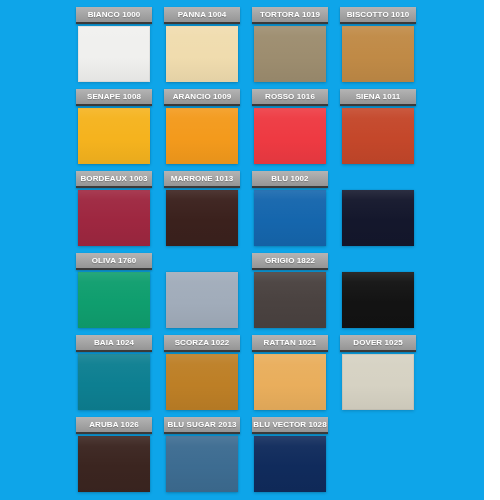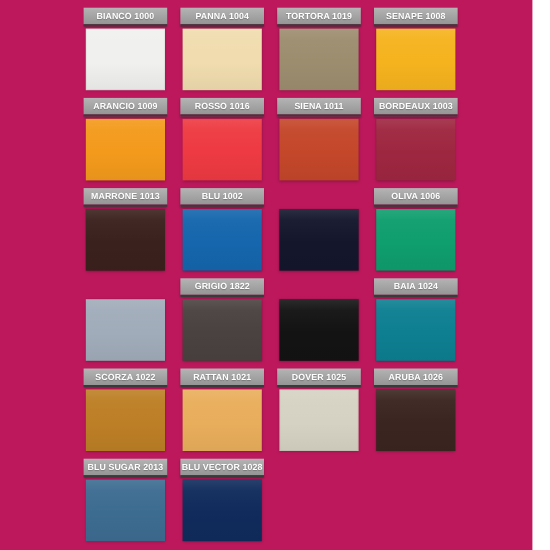--- a/index.html
+++ b/index.html
@@ -12,21 +12,21 @@
     height: 500px;
     background: #ffffff;
     font-family: "Liberation Sans", sans-serif;
     overflow: hidden;
   }
 
   #swatch-chart {
     position: relative;
     width: 484px;
     height: 500px;
-    background: #be185d;
+    background: #0ea5e9;
   }
 
   .swatch-grid {
     position: absolute;
     left: 76px;
     top: 7px;
     width: 352px;
     display: grid;
     grid-template-columns: repeat(4, 76px);
     grid-template-rows: repeat(6, 82px);
@@ -98,20 +98,24 @@
       </div>
       <div class="swatch">
         <div class="swatch-label">PANNA 1004</div>
         <div class="swatch-color" style="background-color: rgb(240, 220, 174);"></div>
       </div>
       <div class="swatch">
         <div class="swatch-label">TORTORA 1019</div>
         <div class="swatch-color" style="background-color: rgb(157, 141, 111);"></div>
       </div>
       <div class="swatch">
+        <div class="swatch-label">BISCOTTO 1010</div>
+        <div class="swatch-color" style="background-color: rgb(192, 138, 70);"></div>
+      </div>
+      <div class="swatch">
         <div class="swatch-label">SENAPE 1008</div>
         <div class="swatch-color" style="background-color: rgb(245, 179, 30);"></div>
       </div>
       <div class="swatch">
         <div class="swatch-label">ARANCIO 1009</div>
         <div class="swatch-color" style="background-color: rgb(243, 154, 28);"></div>
       </div>
       <div class="swatch">
         <div class="swatch-label">ROSSO 1016</div>
         <div class="swatch-color" style="background-color: rgb(238, 58, 66);"></div>
@@ -129,21 +133,21 @@
         <div class="swatch-color" style="background-color: rgb(59, 33, 29);"></div>
       </div>
       <div class="swatch">
         <div class="swatch-label">BLU 1002</div>
         <div class="swatch-color" style="background-color: rgb(21, 102, 173);"></div>
       </div>
       <div class="swatch">
         <div class="swatch-color" style="background-color: rgb(20, 23, 44);"></div>
       </div>
       <div class="swatch">
-        <div class="swatch-label">OLIVA 1006</div>
+        <div class="swatch-label">OLIVA 1760</div>
         <div class="swatch-color" style="background-color: rgb(15, 158, 110);"></div>
       </div>
       <div class="swatch">
         <div class="swatch-color" style="background-color: rgb(161, 172, 186);"></div>
       </div>
       <div class="swatch">
         <div class="swatch-label">GRIGIO 1822</div>
         <div class="swatch-color" style="background-color: rgb(74, 66, 64);"></div>
       </div>
       <div class="swatch">

